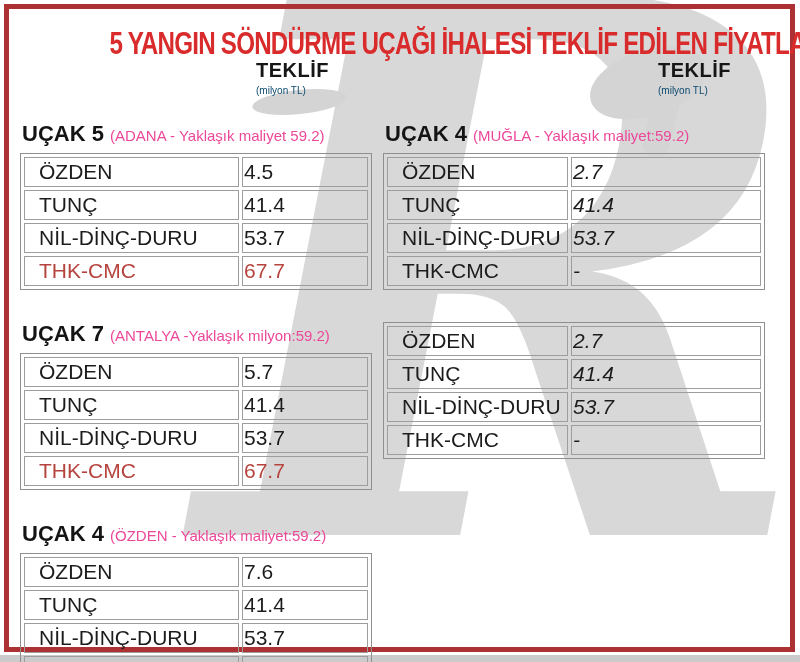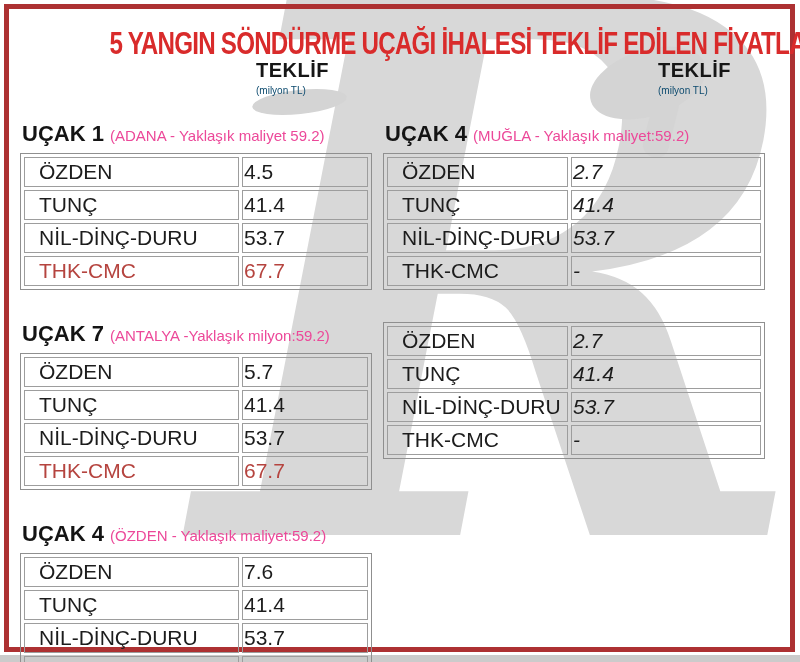--- a/index.html
+++ b/index.html
@@ -94,21 +94,21 @@
     <div class="unit">(milyon TL)</div>
   </div>
   <div class="teklif-hdr right">
     <div class="lbl">TEKLİF</div>
     <div class="unit">(milyon TL)</div>
   </div>
 
   <div class="col left">
 
     <section class="block">
-      <h2><span>UÇAK 1</span> <span class="note">(ADANA - Yaklaşık maliyet 59.2)</span></h2>
+      <h2><span>UÇAK 5</span> <span class="note">(ADANA - Yaklaşık maliyet 59.2)</span></h2>
       <table class="bids">
         <tbody>
             <tr>
               <td class="bidder">ÖZDEN</td>
               <td class="bid">4.5</td>
             </tr>
         <tr>
               <td class="bidder">TUNÇ</td>
               <td class="bid">41.4</td>
             </tr>

